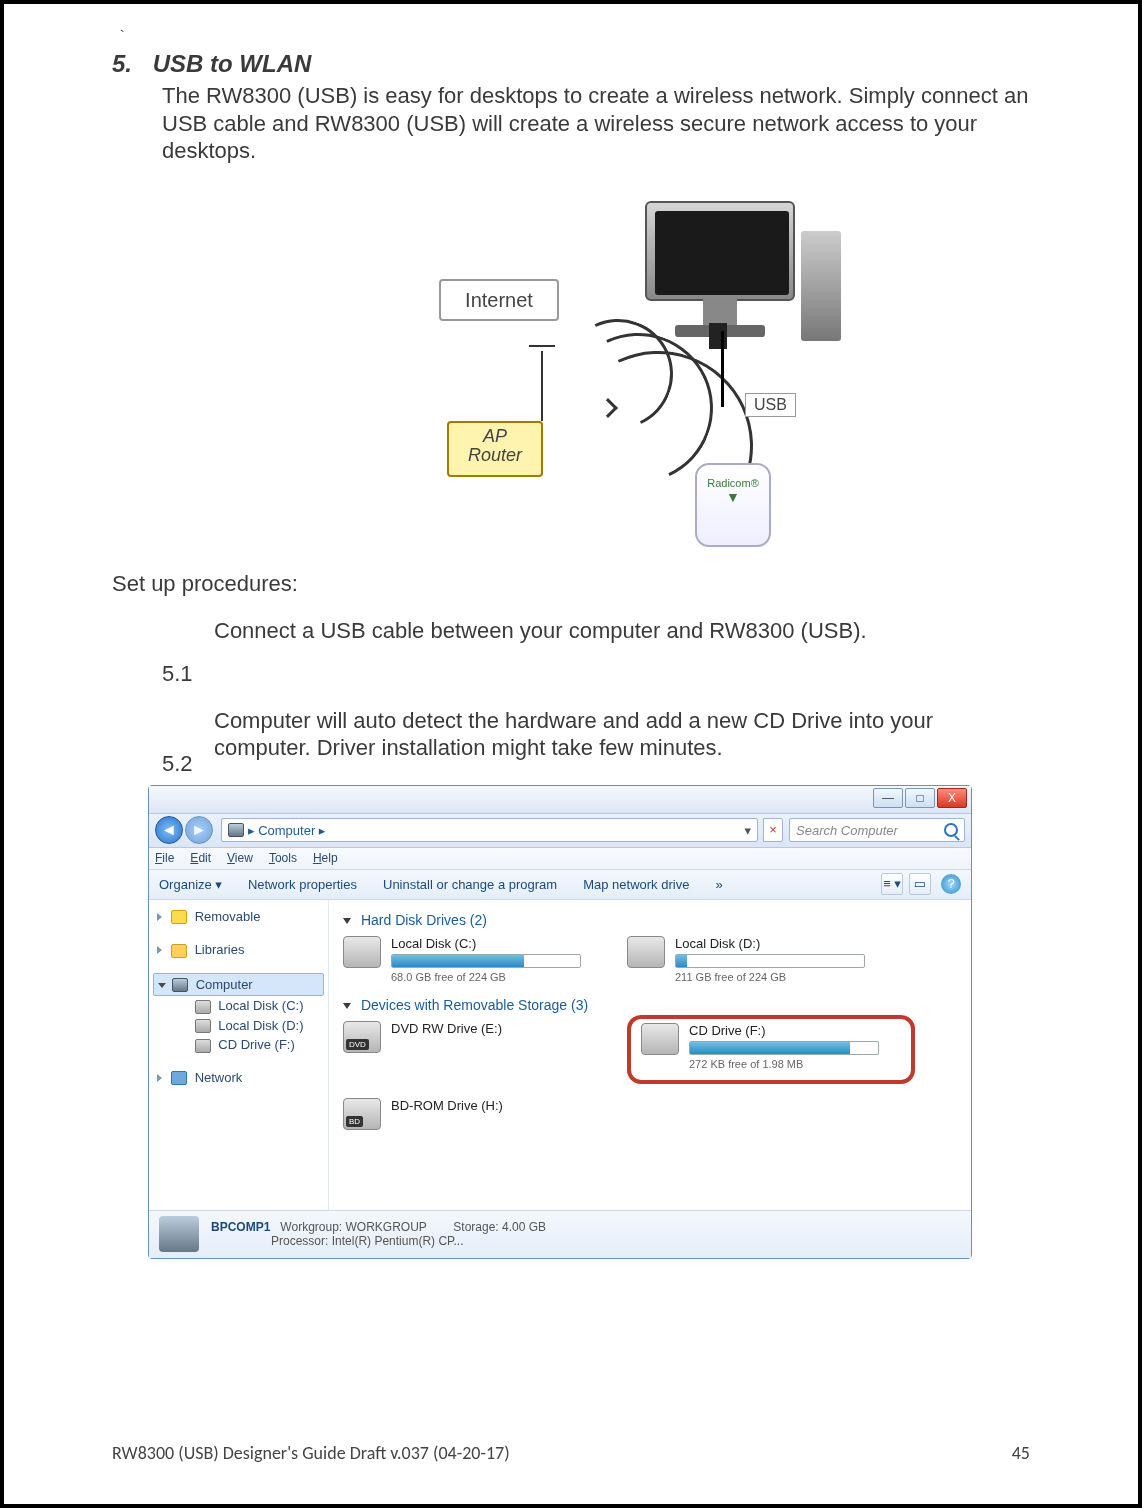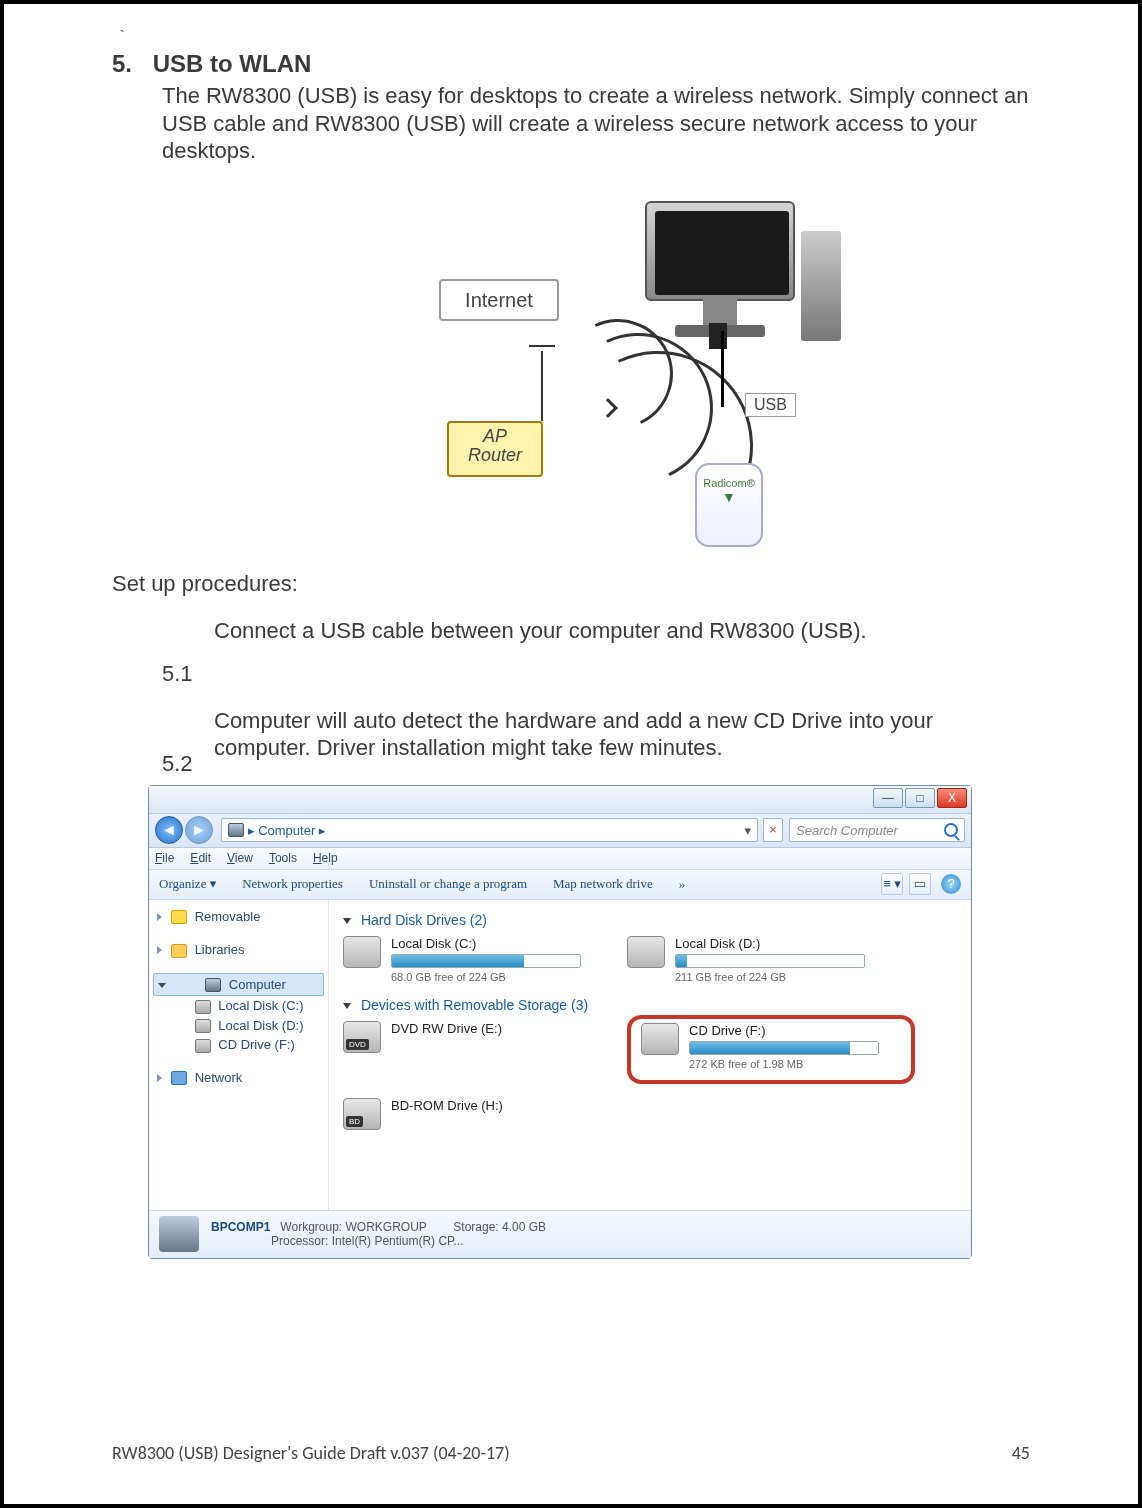--- a/index.html
+++ b/index.html
@@ -7,21 +7,21 @@
   body {
     width:1142px; height:1508px;
     background:#fff;
     font-family:Arial,Helvetica,sans-serif;
     color:#3a3a3a;
     position:relative;
     border:4px solid #000;
   }
   .page { padding:24px 108px 0 108px; }
   .tick { font-size:14px; margin-left:8px; }
-  .section-head { font-size:24px; font-weight:bold; margin-top:6px; }
+  .section-head { font-size:24px; font-weight:bold; margin-top:6px;font-style:italic; }
   .section-num { display:inline-block; width:34px; }
   .section-body { font-size:22px; line-height:1.25; margin-left:50px; margin-top:4px; }
   .diagram {
     width:560px; height:380px;
     margin:18px auto 8px auto;
     position:relative;
     background:#fff;
   }
   .internet-box {
     position:absolute; left:148px; top:96px;
@@ -76,21 +76,21 @@
     position:absolute; left:418px; top:140px;
     width:18px; height:26px; background:#222;
   }
   .usb-label {
     position:absolute; left:454px; top:210px;
     border:1px solid #999; padding:2px 8px;
     background:#fff; font-size:16px; color:#444;
   }
   .device-box {
     position:absolute; left:404px; top:280px;
-    width:68px; height:84px;
+    width:76px; height:84px;
     border:2px solid #aac; border-radius:14px;
     background:linear-gradient(#fff,#eef);
     font-size:11px; text-align:center; color:#3a7a3a;
     padding-top:12px;
   }
   .antenna {
     position:absolute; left:250px; top:168px;
     width:2px; height:70px; background:#333;
   }
   .antenna::before {
@@ -188,40 +188,40 @@
     font-size:12px; color:#2a4a70;
   }
   .menubar span { margin-right:16px; }
   .menubar span u { text-decoration:underline; }
   .toolbar {
     height:30px; background:linear-gradient(#f4f8fd,#e4edf8);
     border-bottom:1px solid #cdd9ea;
     padding:0 10px; display:flex; align-items:center;
     font-size:13px; color:#1a4b80;
   }
-  .toolbar .tb { margin-right:26px;font-family:Liberation Serif, serif; }
+  .toolbar .tb { margin-right:26px; }
   .toolbar .spacer { flex:1; }
   .toolbar .iconbtn {
     width:22px; height:22px; border:1px solid #b7c8df; border-radius:2px;
     background:linear-gradient(#fff,#e4edf8); margin-left:6px;
     text-align:center; line-height:20px; font-size:13px;
   }
   .helpbtn {
     width:20px; height:20px; border-radius:50%;
     background:radial-gradient(#9fd8ff,#2a8ac4);
     color:#fff; text-align:center; line-height:20px; font-size:13px;
     margin-left:10px;
   }
   .win-body { display:flex; height:310px; }
   .sidebar {
     width:180px; border-right:1px solid #e1e8f2;
     padding:6px 4px; font-size:13px; color:#2a4a70;
   }
   .sb-item { padding:3px 4px 3px 18px; position:relative; }
-  .sb-item.sel { background:#d5e6fb; border:1px solid #8db6e2; border-radius:2px;text-align:center; }
+  .sb-item.sel { background:#d5e6fb; border:1px solid #8db6e2; border-radius:2px; }
   .sb-item .tri {
     position:absolute; left:4px; top:7px;
     width:0; height:0; border-top:4px solid transparent;
     border-bottom:4px solid transparent; border-left:5px solid #7a95b8;
   }
   .sb-item .tri.open {
     border-left:none; border-top:5px solid #4a4a4a;
     border-right:4px solid transparent; border-left:4px solid transparent;
     top:9px;
   }

